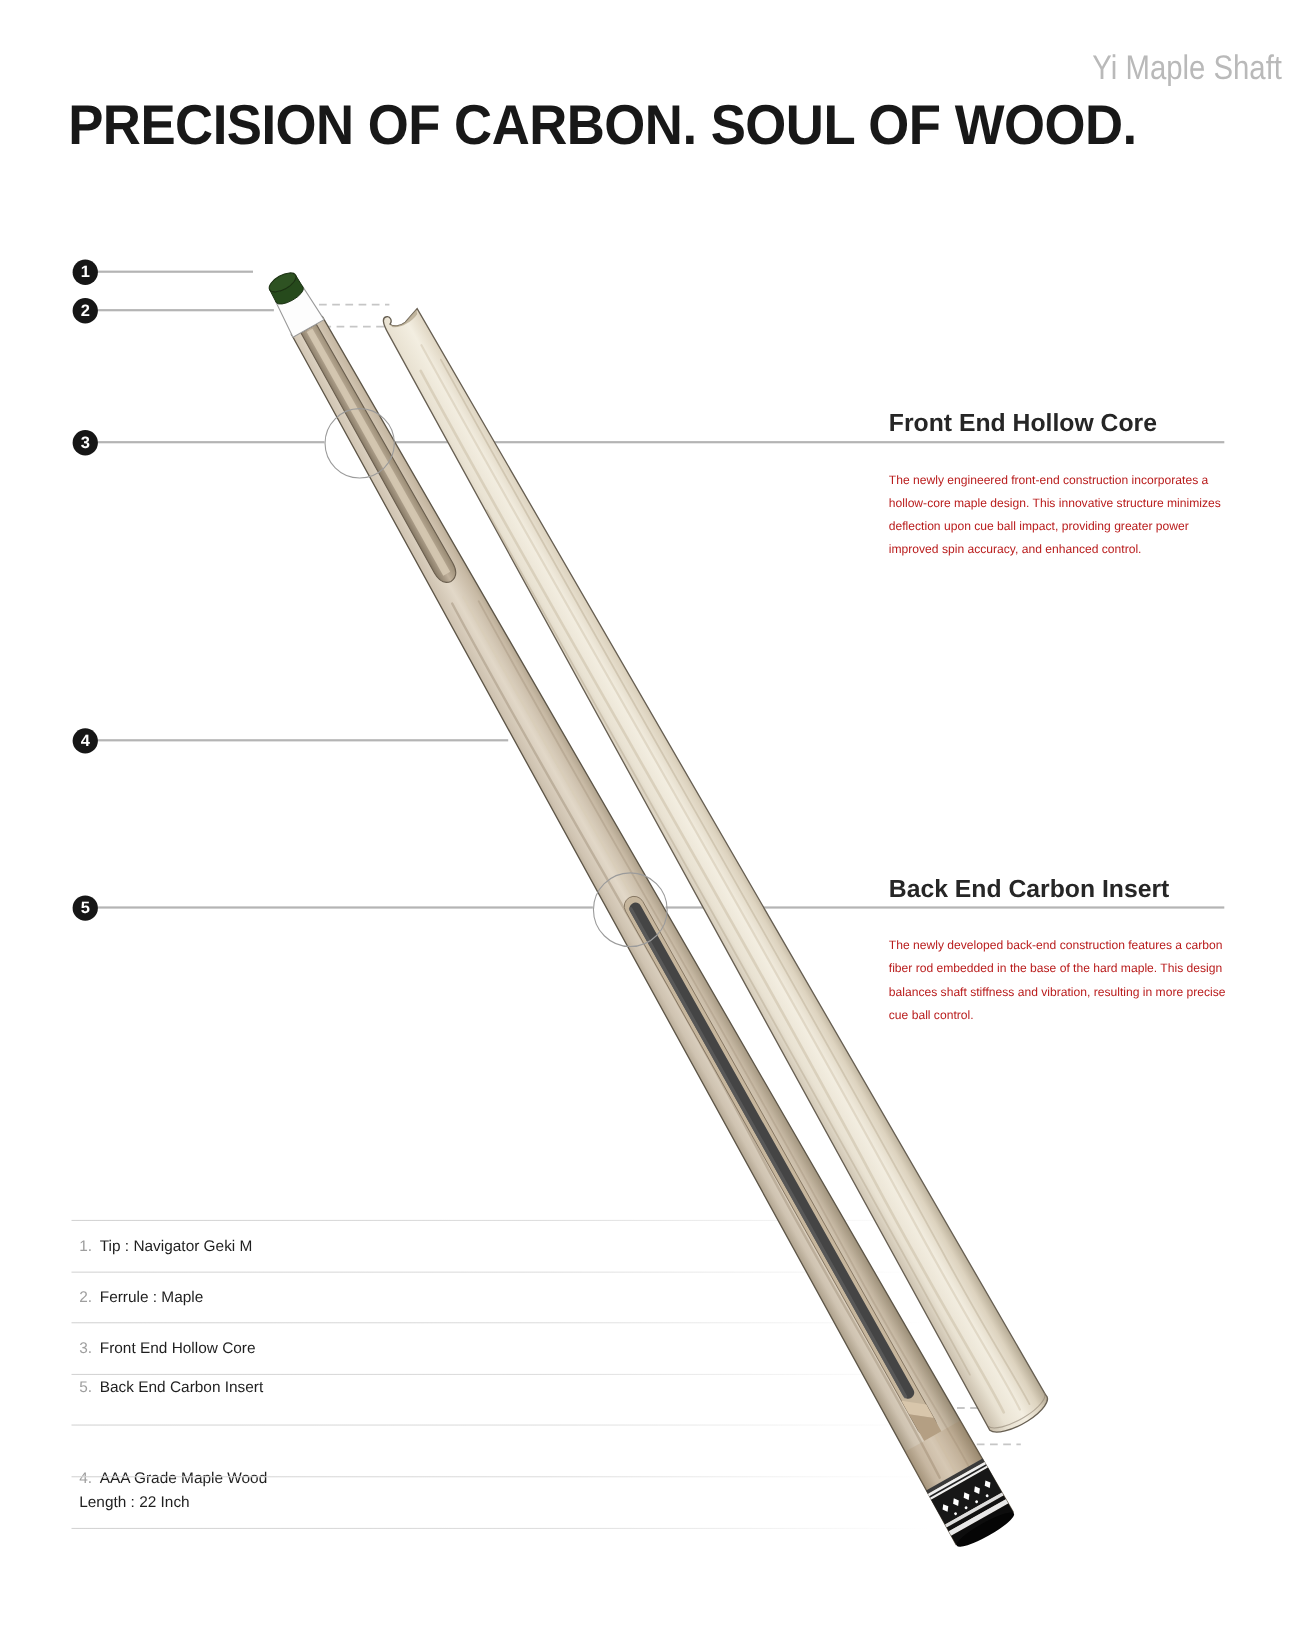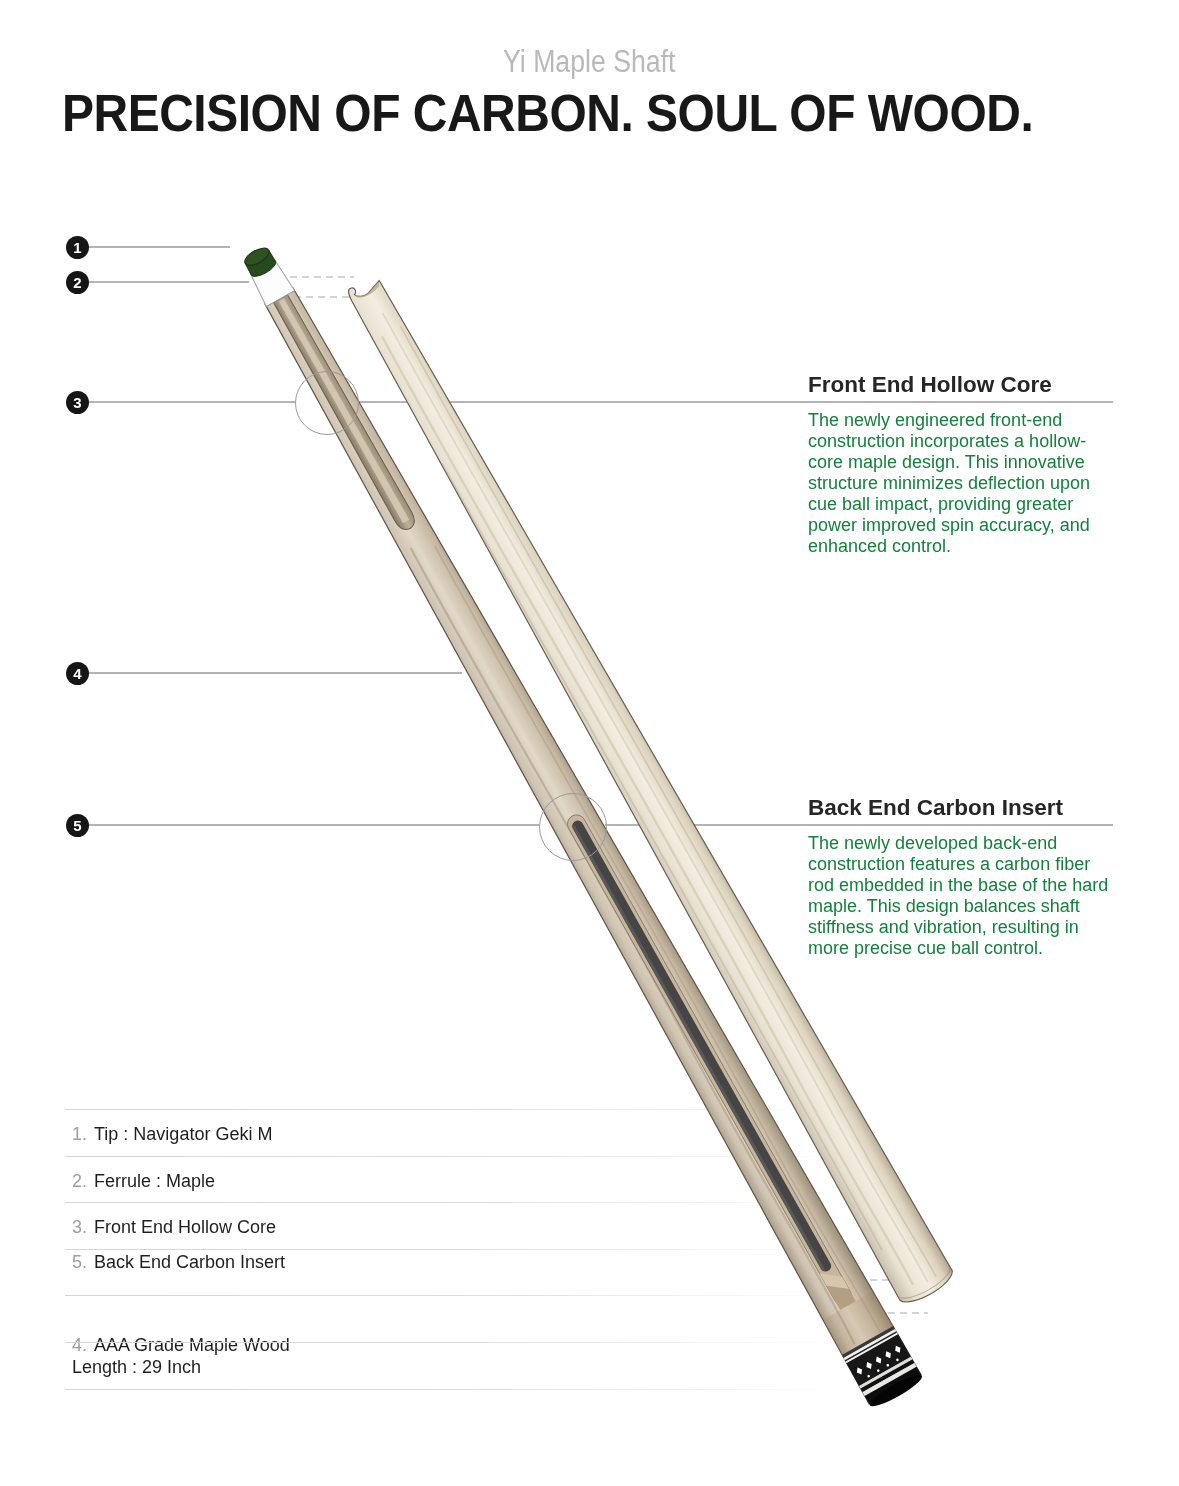--- a/index.html
+++ b/index.html
@@ -1,46 +1,46 @@
 <!DOCTYPE html>
 <html style="--tip-green: #2e5222; --ferrule-white: #fdfdfd; --carbon-gray: #454545; --collar-black: #171717; --wood-light: #e7dfcf; --wood-mid: #cfc3b1; --line-gray: #b4b4b4;"><head>
 <meta charset="utf-8">
 <style>
   html,body{margin:0;padding:0;background:#fff;}
   body{position:relative;width:1179px;height:1486px;overflow:hidden;
        font-family:"Liberation Sans",sans-serif;color:#222;}
   .abs{position:absolute;}
 
   
-  #subtitle{top:44px;left:0;width:1179px;text-align:center;z-index:5;}
+  #subtitle{top:44px;left:0;width:1179px;text-align:right;z-index:5;}
   #subtitle span{display:inline-block;transform:scaleX(.86);transform-origin:center top;
     font-size:31px;font-weight:400;color:#b9b9b9;letter-spacing:0px;}
   #title{top:84px;left:62px;z-index:5;}
   #title span{display:inline-block;transform:scaleX(.94);transform-origin:left top;
     font-size:51px;font-weight:700;color:#181818;letter-spacing:-.5px;white-space:nowrap;}
 
   
   .cline{height:1.5px;background:#b4b4b4;z-index:1;}
 
   
   .disc{width:23px;height:23px;border-radius:50%;background:#161616;color:#fff;
     text-align:center;line-height:23px;font-size:15px;font-weight:600;z-index:6;}
 
   
   .ring{border:1.4px solid #9b9b9b;border-radius:50%;z-index:4;background:transparent;}
 
   
   .sec-head{font-size:22.5px;font-weight:700;color:#262626;z-index:5;white-space:nowrap;}
-  .sec-body{width:310px;font-size:18px;line-height:21px;color:#15803d;z-index:5;
-    white-space:pre-line;}
+  .sec-body{width:310px;font-size:11px;line-height:21px;color:#b91c1c;z-index:5;
+    white-space:pre-line;margin-top:17px;}
 
   
   .sep{left:65px;width:780px;height:1px;z-index:1;
     background:linear-gradient(to right,#d4d4d4 0%,#dfdfdf 55%,rgba(224,224,224,0) 100%);}
-  .lrow{left:72px;font-size:18px;z-index:1;white-space:nowrap;}
+  .lrow{left:72px;font-size:14px;z-index:1;white-space:nowrap;}
   .lrow .num{color:#9e9e9e;margin-right:7px;}
   .lrow .lab{color:#1f1f1f;}
 
   svg{position:absolute;top:0;left:0;z-index:3;}
 </style>
 </head>
 <body>
 
 <div class="abs" id="subtitle">
   <span>Yi Maple Shaft</span>
@@ -186,15 +186,15 @@
 <div class="abs sep" style="top:1249px"></div>
 <div class="abs lrow" style="top:1335px">
   <span class="num">4.</span><span class="lab">AAA Grade Maple Wood</span>
 </div>
 <div class="abs sep" style="top:1295px"></div>
 <div class="abs lrow" style="top:1252px">
   <span class="num">5.</span><span class="lab">Back End Carbon Insert</span>
 </div>
 <div class="abs sep" style="top:1342px"></div>
 <div class="abs lrow" style="top:1357px">
-  <span class="lab">Length : 29 Inch</span>
+  <span class="lab">Length : 22 Inch</span>
 </div>
 <div class="abs sep" style="top:1389px"></div>
 
 </body></html>

